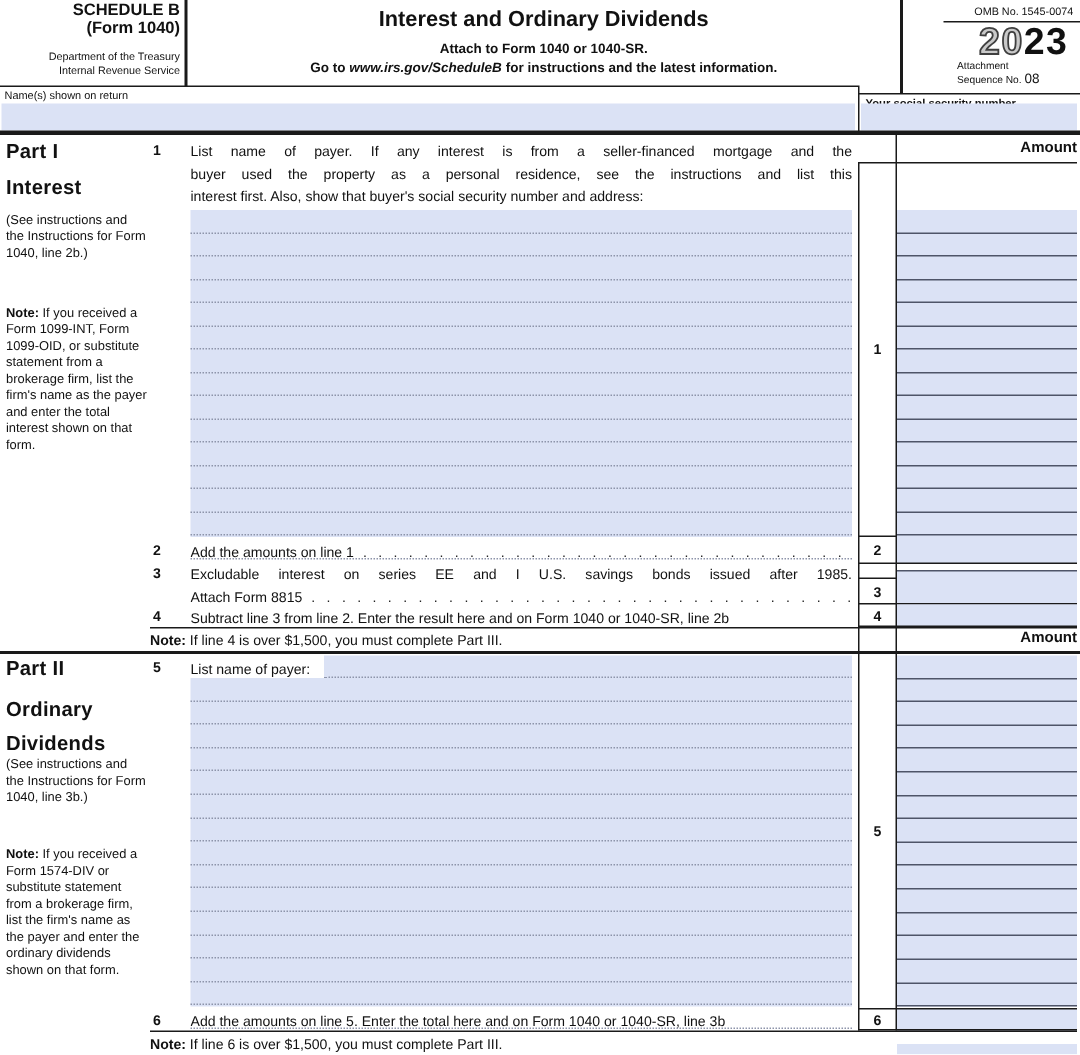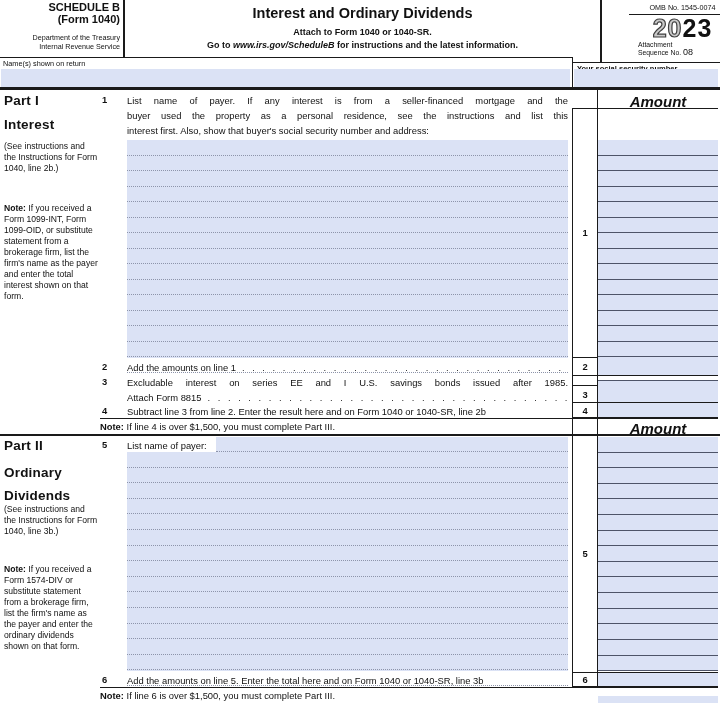--- a/index.html
+++ b/index.html
@@ -39,21 +39,21 @@
   
   .payer-block{background:#dbe2f5;}
   .payer-row{border-bottom:1px dotted #8d94aa;}
   .p1pr{height:14.53px;}
   .p2pr{height:14.6px;}
   .amt-block{background:#dbe2f5;}
   .amt-row{border-bottom:1px solid #4e5468;}
   .a1r{height:14.53px;}
   .a2r{height:14.62px;}
   .numbox{display:flex;align-items:center;justify-content:center;font-size:9.4px;font-weight:bold;}
-  .amount-hdr{font-size:15px;font-weight:bold;text-align:center;font-style:italic;}
+  .amount-hdr{font-size:10px;font-weight:bold;text-align:right;}
   .notetxt{font-size:9.4px;}
 </style>
 </head>
 <body>
 
 <div id="form">
 
   <div class="abs hdr-left">
     <div class="sched">SCHEDULE B</div>
     <div class="sched">(Form 1040)</div>

